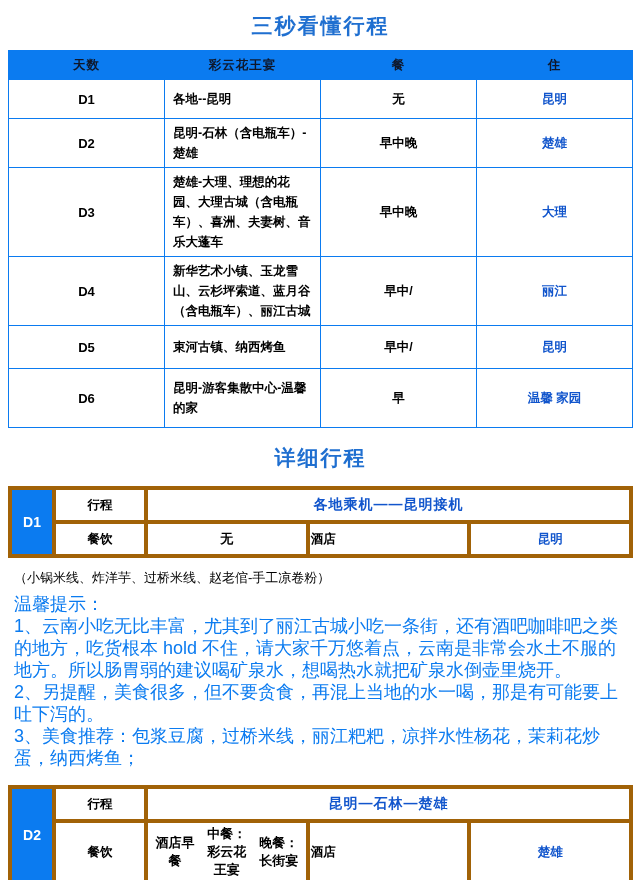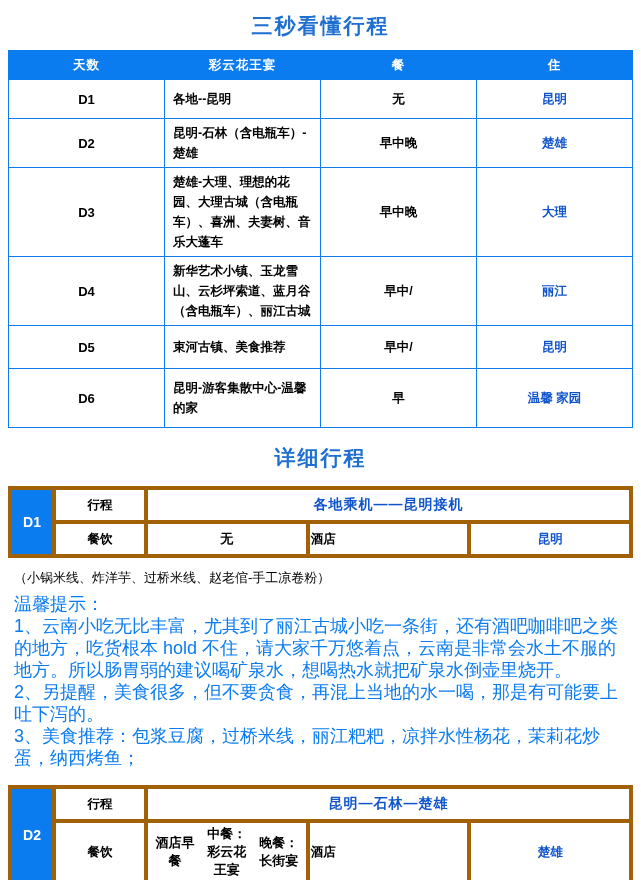--- a/index.html
+++ b/index.html
@@ -32,21 +32,21 @@
   table{border-collapse:collapse;}
 
   
   .sum-table{
     width:625px;
     margin:0 8px;
     table-layout:fixed;
   }
   .sum-table th{
     background:#0B7BF0;
-    color:#ffffff;
+    color:#0f172a;
     font-size:12.5px;
     font-weight:bold;
     border:1px solid #0B7BF0;
     height:26px;
     letter-spacing:1px;
   }
   .sum-table td{
     border:1px solid #0B7BF0;
     font-size:12.5px;
     color:#000;
@@ -191,21 +191,21 @@
         <td class="stay">大理</td>
       </tr>
       <tr class="r4">
         <td class="day">D4</td>
         <td class="spots">新华艺术小镇、玉龙雪山、云杉坪索道、蓝月谷（含电瓶车）、丽江古城</td>
         <td class="meal">早中/</td>
         <td class="stay">丽江</td>
       </tr>
       <tr class="r5">
         <td class="day">D5</td>
-        <td class="spots">束河古镇、美食推荐</td>
+        <td class="spots">束河古镇、纳西烤鱼</td>
         <td class="meal">早中/</td>
         <td class="stay">昆明</td>
       </tr>
       <tr class="r6">
         <td class="day">D6</td>
         <td class="spots">昆明-游客集散中心-温馨的家</td>
         <td class="meal">早</td>
         <td class="stay stay-two">温馨
 家园</td>
       </tr>

